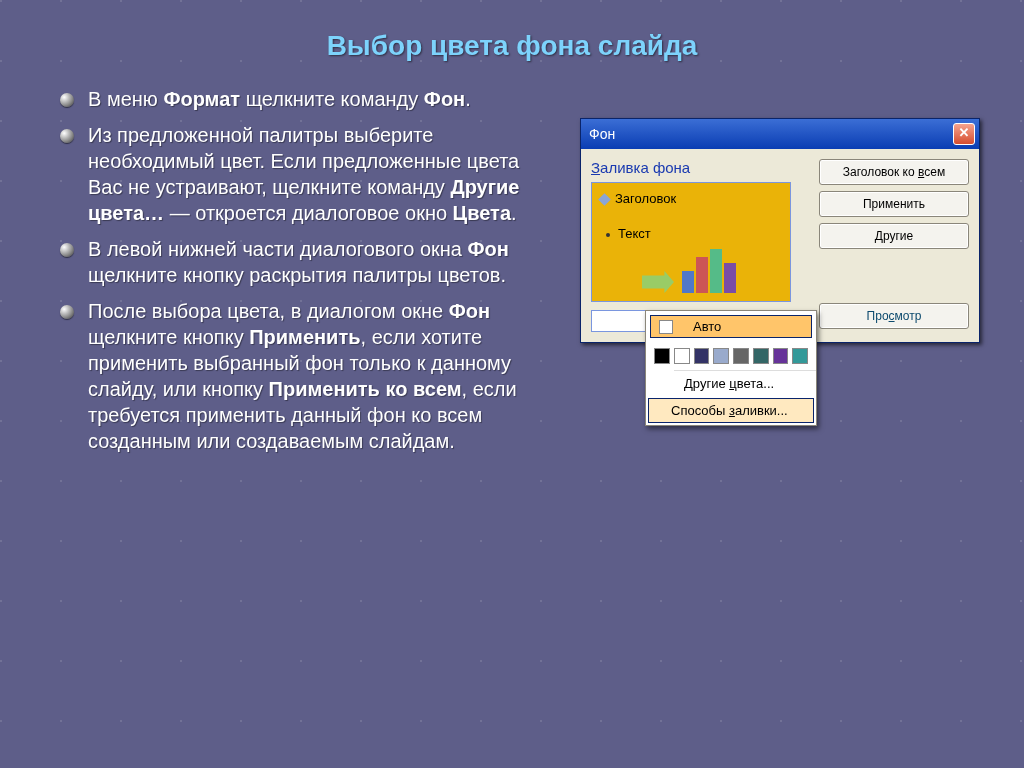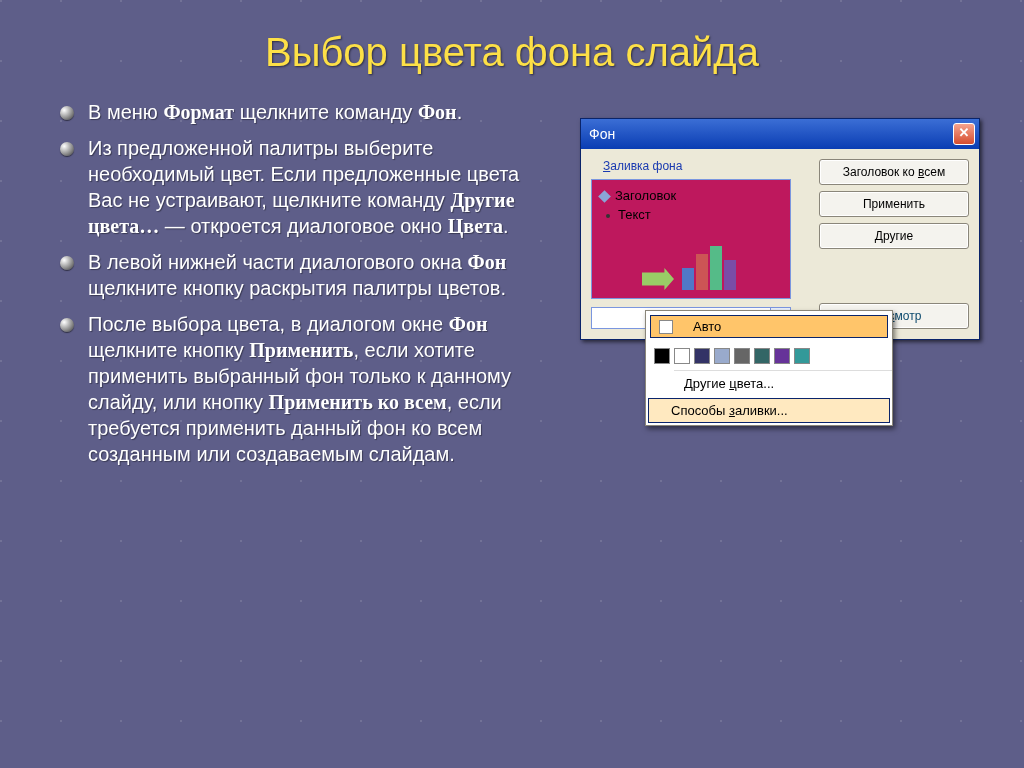--- a/index.html
+++ b/index.html
@@ -9,42 +9,42 @@
     background-image:
       radial-gradient(circle at 1px 1px, rgba(255,255,255,0.12) 1px, transparent 1px);
     background-size: 60px 60px;
     font-family: Arial, "Helvetica Neue", sans-serif;
     color: #ffffff;
     overflow: hidden;
     position: relative;
   }
   .title {
     text-align: center;
-    font-size: 40px;
-    font-weight: normal;
-    color: #fde047;
+    font-size: 28px;
+    font-weight: bold;
+    color: #7dd3fc;
     text-shadow: 1px 1px 2px rgba(0,0,0,0.5);
     padding-top: 30px;
     padding-bottom: 24px;
   }
   .content { display: flex; align-items: flex-start; }
   .bullets { width: 560px; padding-left: 60px; padding-right: 10px; }
   .bullet {
     display: flex; align-items: flex-start;
     margin-bottom: 10px;
     font-size: 20px; line-height: 1.3;
     text-shadow: 1px 1px 1px rgba(0,0,0,0.4);
   }
   .bullet .glyph {
     width: 14px; height: 14px; border-radius: 50%;
     background: radial-gradient(circle at 30% 30%, #fff, #888 60%, #333);
     margin-top: 7px; margin-right: 14px; flex-shrink: 0;
     box-shadow: 0 1px 1px rgba(0,0,0,0.5);
   }
-  .bullet b { font-weight: bold; font-family: Liberation Serif, serif; }
+  .bullet b { font-weight: bold; }
 
   
   .dlg {
     position: absolute;
     left: 580px; top: 118px;
     width: 400px;
     background: #ece9d8;
     border: 1px solid #0a246a;
     box-shadow: 2px 2px 4px rgba(0,0,0,0.6);
     font-family: Tahoma, sans-serif;
@@ -61,26 +61,26 @@
   .dlg-close {
     width: 22px; height: 22px;
     background: linear-gradient(#f6a38e,#d64d2f);
     border: 1px solid #fff; border-radius: 3px;
     color: #fff; font-weight: bold; font-size: 13px; line-height: 18px;
     text-align: center;
   }
   .dlg-body { display: flex; padding: 10px; gap: 10px; }
   .dlg-left { flex: 1; }
   .grp-label {
-    color: #1a3ab0; font-size: 12px; margin-bottom: 6px; margin-left: 12px;
+    color: #1a3ab0; font-size: 15px; margin-bottom: 6px;
   }
   .grp-label u { text-decoration: underline; }
   .preview-box {
     width: 200px; height: 120px;
-    background: #be185d; border: 1px solid #7a96df;
+    background: #eab308; border: 1px solid #7a96df;
     padding: 8px; font-size: 13px;
     position: relative;
   }
   .preview-box .diamond {
     width: 9px; height: 9px; background: #8aa5d6; transform: rotate(45deg);
     display: inline-block; margin-right: 6px; vertical-align: middle;
   }
   .preview-box .dot {
     width: 4px; height: 4px; background: #333; border-radius: 50%;
     display: inline-block; margin: 0 8px 0 6px; vertical-align: middle;
@@ -113,21 +113,21 @@
     background: linear-gradient(#eaf1fb,#b5c7e8);
     border-left: 1px solid #7a96df;
     display: flex; align-items: center; justify-content: center;
     color: #2d4a8a; font-size: 10px;
   }
 
   
   .palette {
     position: absolute;
     left: 645px; top: 310px;
-    width: 248px;
+    width: 172px;
     background: #ffffff;
     border: 1px solid #8a867a;
     box-shadow: 2px 3px 5px rgba(0,0,0,0.5);
     font-family: Tahoma, sans-serif; font-size: 13px; color: #000;
   }
   .pal-auto {
     display: flex; align-items: center; gap: 20px;
     background: #ffc56a; border: 1px solid #0a246a; margin: 4px;
     padding: 3px 8px;
   }
@@ -175,21 +175,21 @@
 <div class="dlg">
   <div class="dlg-title">
     <span class="t">Фон</span>
     <div class="dlg-close">✕</div>
   </div>
   <div class="dlg-body">
     <div class="dlg-left">
       <div class="grp-label"><u>З</u><span>аливка фона</span></div>
       <div class="preview-box">
         <div><span class="diamond"></span><span>Заголовок</span></div>
-        <div style="margin-top:4px"><span class="dot"></span><span>Текст</span></div>
+        <div style="margin-top:20px"><span class="dot"></span><span>Текст</span></div>
         <div class="mini-chart">
           <div class="arrow"></div>
           <div class="bar b1"></div>
             <div class="bar b2"></div>
             <div class="bar b3"></div>
             <div class="bar b4"></div>
         </div>
       </div>
       <div class="dd">
         <div class="arrow-btn">▾</div>

